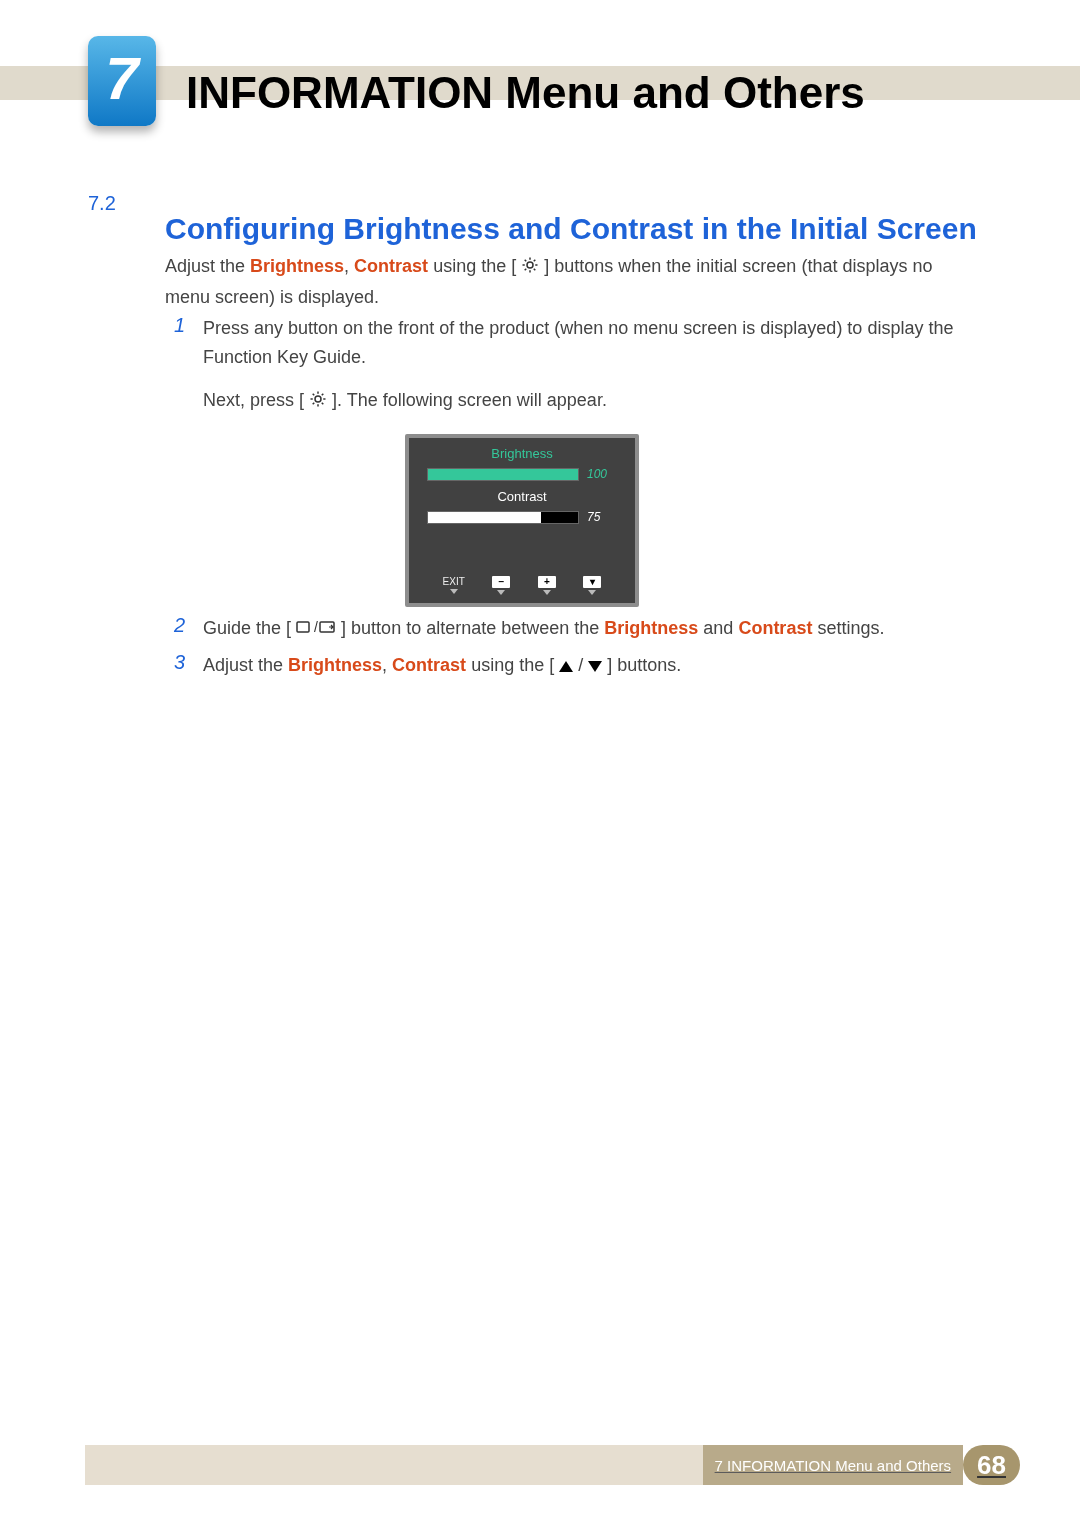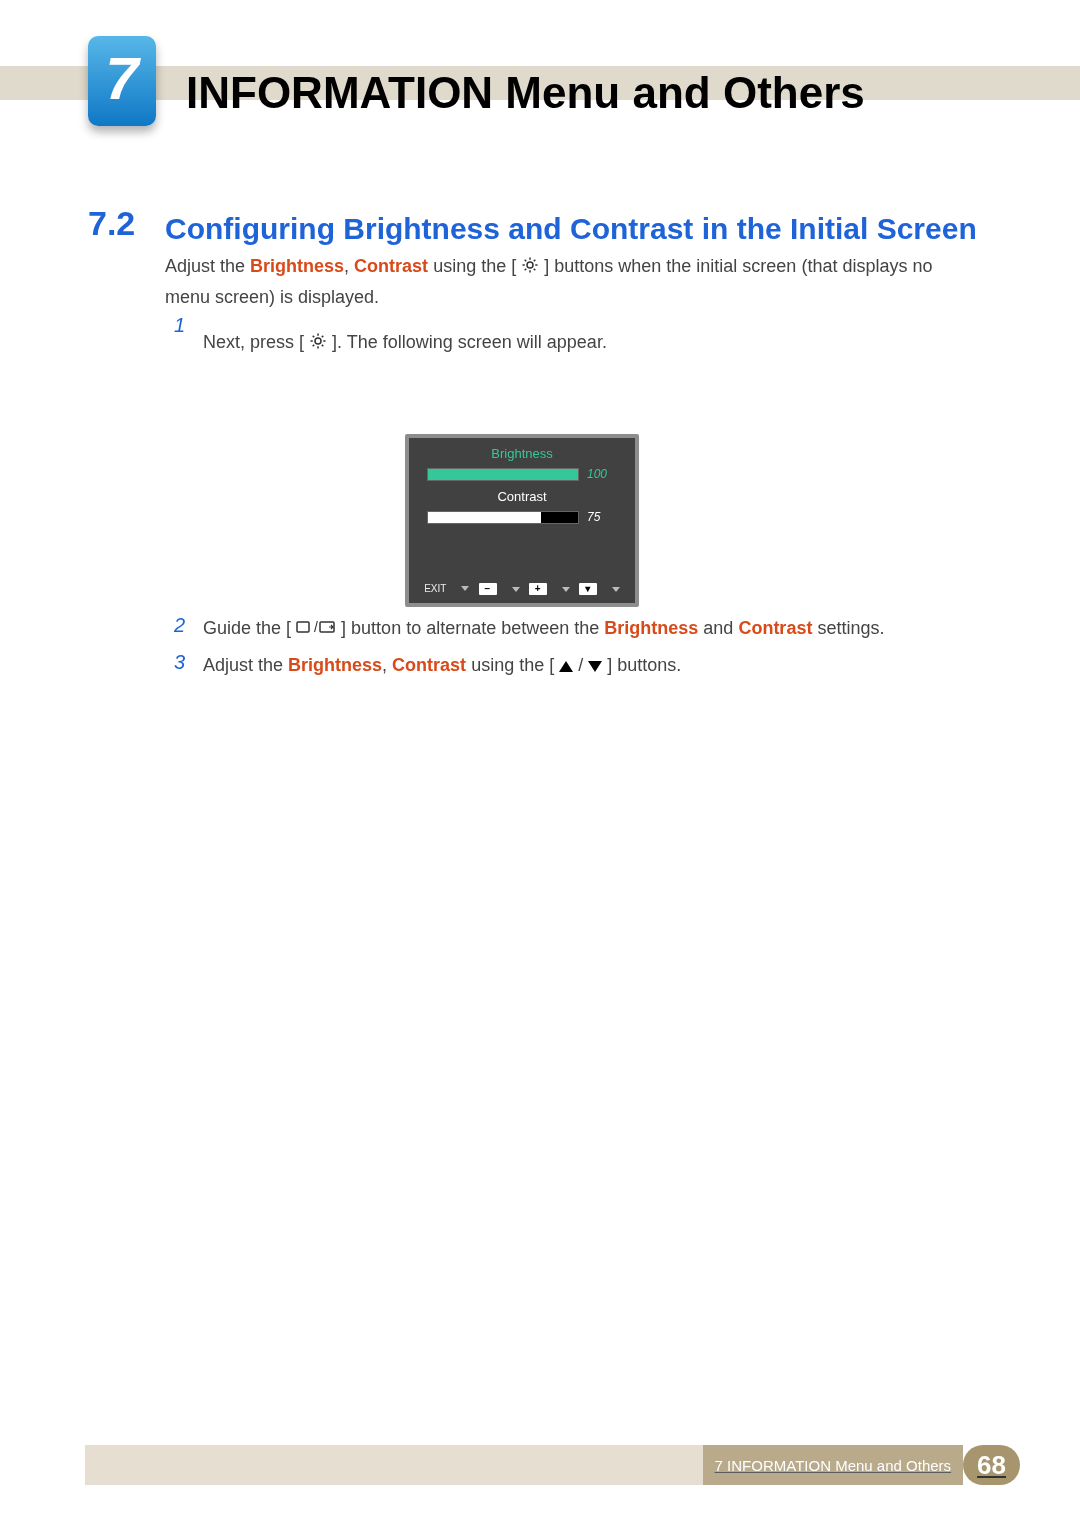--- a/index.html
+++ b/index.html
@@ -53,23 +53,23 @@
     color: #000000;
     font-size: 44px;
     font-weight: bold;
     margin-top: 8px;
   }
 
   
   .section-number {
     position: absolute;
     left: 88px;
-    top: 204px;
-    font-size: 34px;
-    font-weight: bold;
+    top: 192px;
+    font-size: 20px;
+    font-weight: normal;
     color: #1e63d8;
   }
   .section-title {
     position: absolute;
     left: 165px;
     top: 188px;
     font-size: 30px;
     font-weight: bold;
     color: #1e63d8;
     margin-top: 24px;
@@ -166,22 +166,23 @@
     position: absolute;
     left: 0; right: 0;
     bottom: 8px;
     display: flex;
     justify-content: space-evenly;
     align-items: flex-start;
     padding: 0 6px;
   }
   .osd .btn {
     display: flex;
+    flex-direction: column;
     align-items: center;
-    gap: 15px;
+    gap: 2px;
     font-size: 10px;
     color: #eee;
   }
   .osd .keycap {
     width: 18px;
     height: 12px;
     background: #fff;
     color: #000;
     font-size: 10px;
     line-height: 12px;
@@ -269,20 +270,21 @@
         <line x1="17" y1="7" x2="19.1" y2="4.9"></line>
       </svg>
   </span>
   <span>] buttons when the initial screen (that displays no menu screen) is displayed.</span>
 </div>
 
 <div class="ol" style="top:314px;">
   <div class="li">
     <div class="num">1</div>
     <div class="txt">
+      <div>Press any button on the front of the product (when no menu screen is displayed) to display the Function Key Guide.</div>
       <div style="margin-top:14px;">
         <span>Next, press [</span>
         <span class="sun-icon">
           <svg width="18" height="18" viewBox="0 0 24 24" fill="none" stroke="#333" stroke-width="2">
               <circle cx="12" cy="12" r="4"></circle>
               <line x1="12" y1="2" x2="12" y2="5"></line>
               <line x1="12" y1="19" x2="12" y2="22"></line>
               <line x1="2" y1="12" x2="5" y2="12"></line>
               <line x1="19" y1="12" x2="22" y2="12"></line>
               <line x1="4.9" y1="4.9" x2="7" y2="7"></line>

